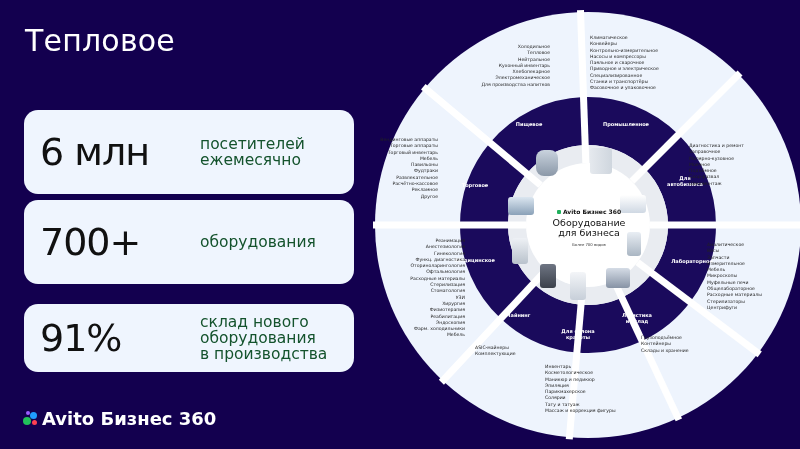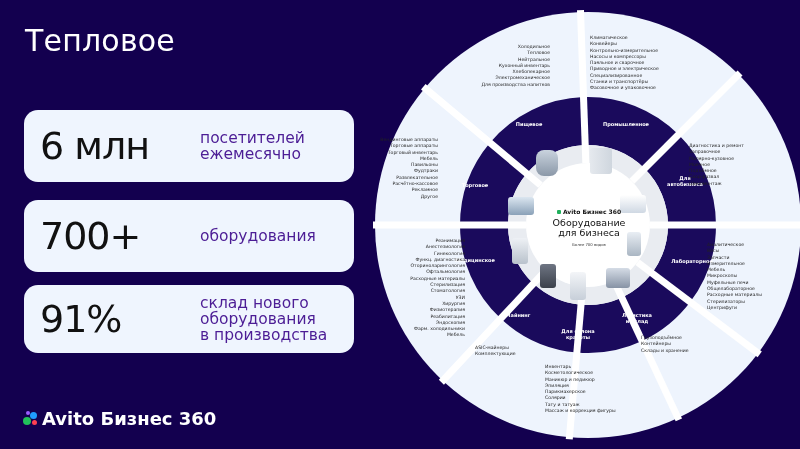--- a/index.html
+++ b/index.html
@@ -1,21 +1,21 @@
 <!DOCTYPE html>
 <html><head>
 <meta charset="utf-8">
 <style>
   html, body { margin:0; padding:0; }
   body { width:800px; height:449px; background:#13004f; overflow:hidden; position:relative; font-family:"DejaVu Sans", sans-serif; }
   .title { position:absolute; left:25px; top:23px; color:#ffffff; font-size:30px; letter-spacing:0.2px; display:flex; align-items:center; gap:8px; font-family:"DejaVu Sans", sans-serif; }
   .title .pill { border:3px solid #2fd77a; border-radius:20px; padding:0 10px 2px 8px; line-height:32px; }
-  .card { position:absolute; left:24px; width:330px; height:72px; background:#eff5fe; border-radius:14px; display:flex; align-items:center; }
+  .card { position:absolute; left:24px; width:330px; height:84px; background:#eff5fe; border-radius:14px; display:flex; align-items:center; }
   .card .big { width:150px; padding-left:16px; font-size:38px; color:#111; font-family:"DejaVu Sans", sans-serif; font-weight:400; letter-spacing:-1px; }
-  .card .desc { font-size:15.5px; line-height:16px; color:#4c1d95; padding-left:10px; }
+  .card .desc { font-size:15.5px; line-height:16px; color:#14532d; padding-left:10px; }
   .card .desc span { display:block; }
   .logo { position:absolute; left:23px; top:408px; display:flex; align-items:center; color:#fff; font-size:18px; font-weight:bold; font-family:"DejaVu Sans", sans-serif; }
   .logo .dots { position:relative; width:16px; height:16px; margin-right:3px; }
   .logo .dots i { position:absolute; border-radius:50%; display:block; }
   .wheel { position:absolute; left:0; top:0; width:800px; height:449px; }
   .lbl { position:absolute; font-size:4.6px; line-height:6.3px; color:#222; white-space:nowrap; font-family:"DejaVu Sans", sans-serif; }
   .lbl span { display:block; }
   .lbl.r { text-align:right; }
   .seg { position:absolute; font-size:5px; line-height:6px; color:#fff; font-weight:bold; text-align:center; white-space:nowrap; transform:translate(-50%,-50%); }
   .seg span { display:block; }
@@ -41,21 +41,21 @@
   </div>
 </div>
 
 <div class="card" style="top:200px">
   <div class="big">700+</div>
   <div class="desc">
     <span>оборудования</span>
   </div>
 </div>
 
-<div class="card" style="top:285px; height:68px">
+<div class="card" style="top:304px; height:68px">
   <div class="big">91%</div>
   <div class="desc">
     <span>склад нового</span>
     <span>оборудования</span>
     <span>в производства</span>
   </div>
 </div>
 
 <div class="logo">
   <span class="dots">

